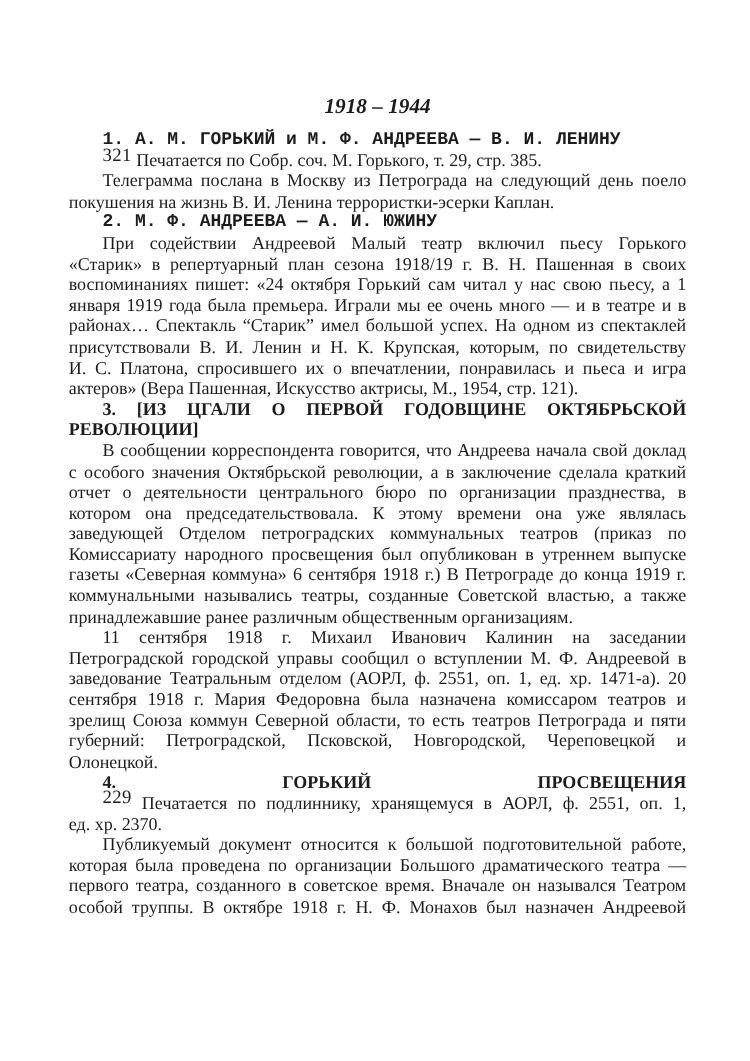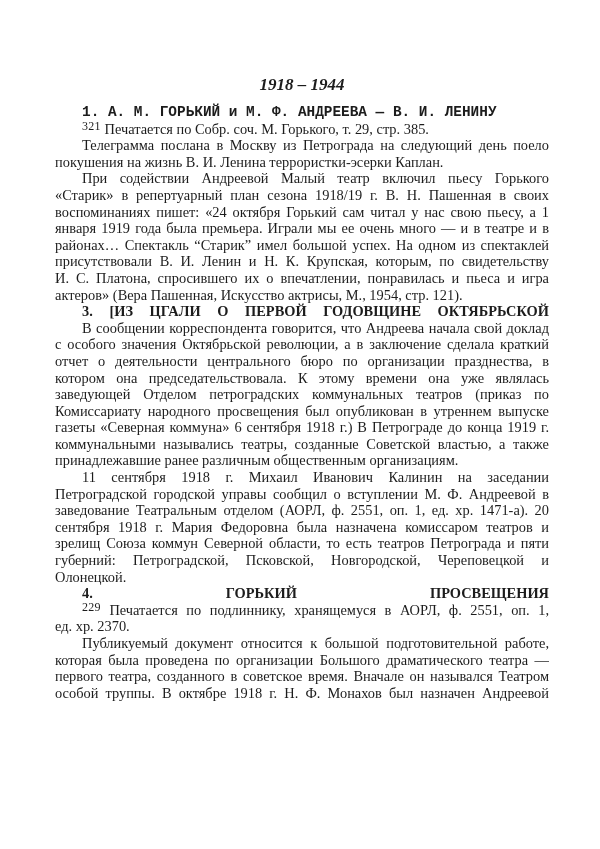--- a/index.html
+++ b/index.html
@@ -37,54 +37,56 @@
     justify-content: space-between;
     font-weight: bold;
     padding-left: 27px;
     text-indent: 0;
   }
   .heading-line2 {
     font-weight: bold;
     text-indent: 0;
   }
   sup.fn {
-    font-size: 12px;
+    font-size: 15px;
     line-height: 0;
     vertical-align: 4.5px;
     letter-spacing: .3px;
   }
   .cut { text-align-last: justify; }
 </style>
 </head>
 <body>
 
 <div class="page">
 
   <div class="page-header">1918 – 1944</div>
 
   <section>
     <p class="heading">1. А.&nbsp;М.&nbsp;ГОРЬКИЙ и М.&nbsp;Ф.&nbsp;АНДРЕЕВА — В.&nbsp;И.&nbsp;ЛЕНИНУ</p>
     <p class="para"><sup class="fn">321</sup> <span>Печатается по Собр. соч. М.&nbsp;Горького, т.&nbsp;29, стр.&nbsp;385.</span></p>
     <p class="para">Телеграмма послана в Москву из Петрограда на следующий день поело покушения на жизнь В.&nbsp;И.&nbsp;Ленина террористки-эсерки Каплан.</p>
   </section>
 
   <section>
+    <p class="heading">2. М.&nbsp;Ф.&nbsp;АНДРЕЕВА — А.&nbsp;И.&nbsp;ЮЖИНУ</p>
     <p class="para">При содействии Андреевой Малый театр включил пьесу Горького «Старик» в репертуарный план сезона 1918/19&nbsp;г. В.&nbsp;Н.&nbsp;Пашенная в своих воспоминаниях пишет: «24 октября Горький сам читал у нас свою пьесу, а 1 января 1919 года была премьера. Играли мы ее очень много&nbsp;— и в театре и в районах… Спектакль “Старик” имел большой успех. На одном из спектаклей присутствовали В.&nbsp;И.&nbsp;Ленин и Н.&nbsp;К.&nbsp;Крупская, которым, по свидетельству И.&nbsp;С.&nbsp;Платона, спросившего их о впечатлении, понравилась и пьеса и игра актеров» (Вера Пашенная, Искусство актрисы, М., 1954, стр. 121).</p>
   </section>
 
   <section>
     <div class="heading-flex">
       <span>3.</span>
       <span>[ИЗ</span>
       <span>ЦГАЛИ</span>
       <span>О</span>
       <span>ПЕРВОЙ</span>
       <span>ГОДОВЩИНЕ</span>
       <span>ОКТЯБРЬСКОЙ</span>
     </div>
+    <div class="heading-line2">РЕВОЛЮЦИИ]</div>
     <p class="para">В сообщении корреспондента говорится, что Андреева начала свой доклад с особого значения Октябрьской революции, а в заключение сделала краткий отчет о деятельности центрального бюро по организации празднества, в котором она председательствовала. К этому времени она уже являлась заведующей Отделом петроградских коммунальных театров (приказ по Комиссариату народного просвещения был опубликован в утреннем выпуске газеты «Северная коммуна» 6 сентября 1918&nbsp;г.) В Петрограде до конца 1919&nbsp;г. коммунальными назывались театры, созданные Советской властью, а также принадлежавшие ранее различным общественным организациям.</p>
     <p class="para">11 сентября 1918&nbsp;г. Михаил Иванович Калинин на заседании Петроградской городской управы сообщил о вступлении М.&nbsp;Ф.&nbsp;Андреевой в заведование Театральным отделом (АОРЛ, ф.&nbsp;2551, оп.&nbsp;1, ед.&nbsp;хр.&nbsp;1471-а). 20 сентября 1918&nbsp;г. Мария Федоровна была назначена комиссаром театров и зрелищ Союза коммун Северной области, то есть театров Петрограда и пяти губерний: Петроградской, Псковской, Новгородской, Череповецкой и Олонецкой.</p>
   </section>
 
   <section>
     <div class="heading-flex">
       <span>4.</span>
       <span>ГОРЬКИЙ</span>
       <span>ПРОСВЕЩЕНИЯ</span>
     </div>

